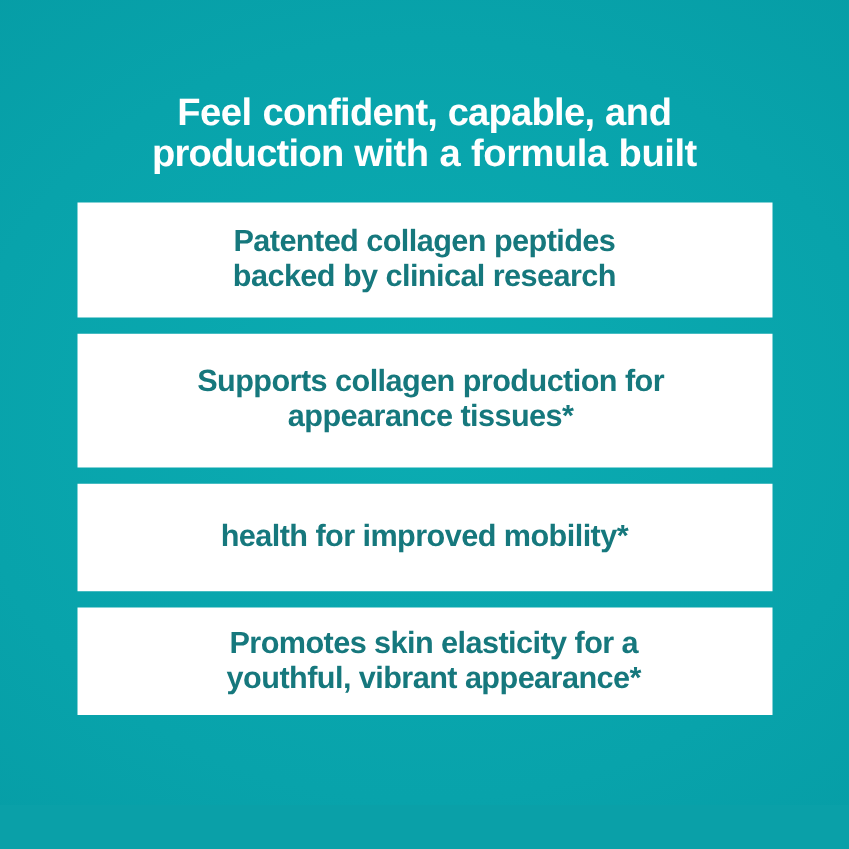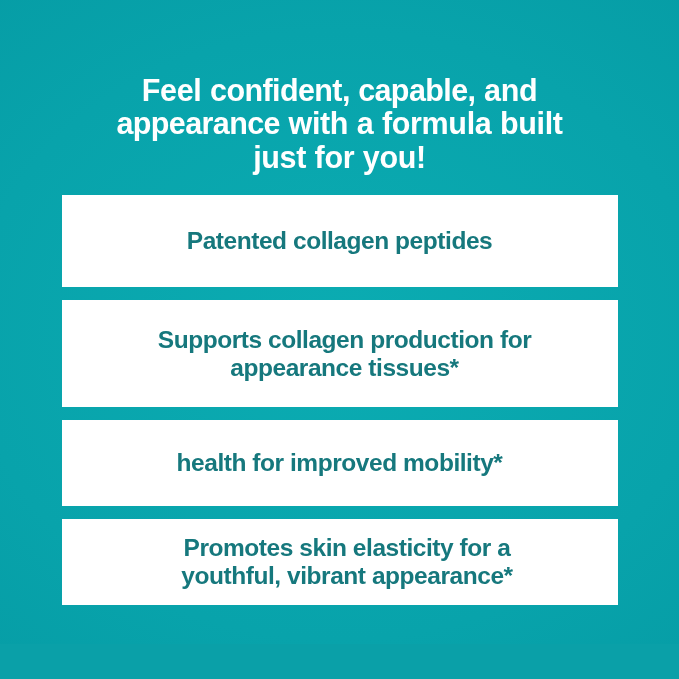--- a/index.html
+++ b/index.html
@@ -78,29 +78,29 @@
   .card-3 { height: 86px; }
   .card-4 { height: 86px; padding-left: 33px; }
 </style>
 </head>
 <body>
 
 <div id="promo-graphic">
 
   <div class="headline">
     <div><span>Feel </span><span class="hl-strong">confident, capable,</span><span> and</span></div>
-    <div><span class="hl-strong">appearance</span><span> with a formula built</span></div>
-    <div>just for you!</div>
+    <div><span class="hl-strong">production</span><span> with a formula built</span></div>
   </div>
 
   <div class="cards">
 
     <div class="benefit-card card-1">
       <div class="card-text">
         <div>Patented collagen peptides</div>
+        <div>backed by clinical research</div>
       </div>
     </div>
 
     <div class="benefit-card card-2">
       <div class="card-text">
         <div>Supports collagen production for</div>
         <div>appearance tissues*</div>
       </div>
     </div>
 

